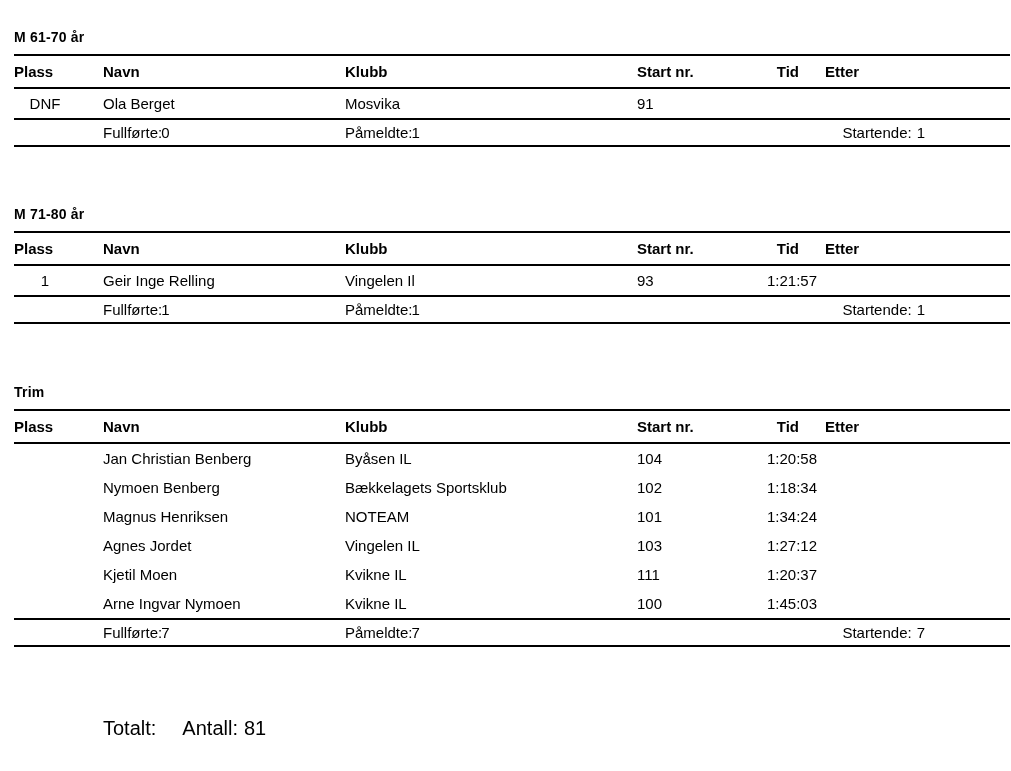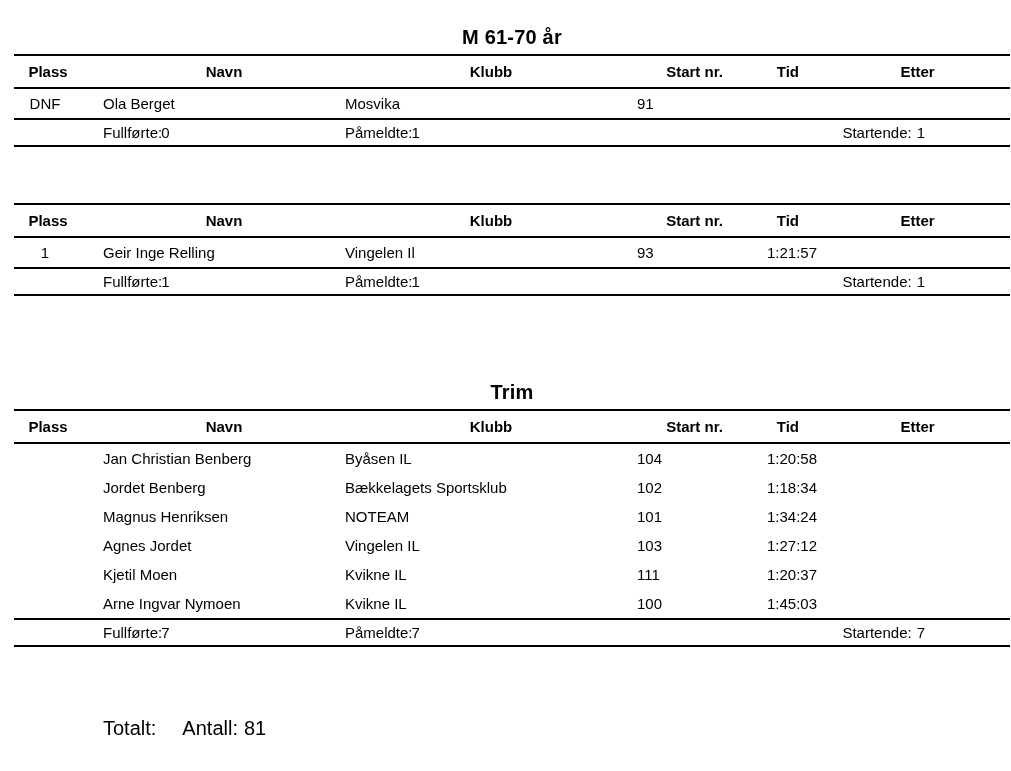--- a/index.html
+++ b/index.html
@@ -17,42 +17,41 @@
   }
   .section {
     position: absolute;
     left: 14px;
     width: 996px;
   }
   .section-0 { top: 26px; }
   .section-1 { top: 203px; }
   .section-2 { top: 381px; }
   .section-title {
-    font-size: 20px;
+    font-size: 14px;
     line-height: 22px;
     font-weight: bold;
     margin: 0 0 6px 0;
     letter-spacing: 0.2px;
-    text-align: center;
   }
   table.results {
     width: 100%;
     border-collapse: collapse;
     table-layout: fixed;
     font-size: 15px;
   }
   col.w-plass { width: 68px; }
   col.w-navn  { width: 263px; }
   col.w-klubb { width: 292px; }
   col.w-start { width: 115px; }
   col.w-tid   { width: 65px; }
   col.w-etter { width: 193px; }
   th {
     font-weight: bold;
-    text-align: center;
+    text-align: left;
     height: 31px;
     vertical-align: middle;
     padding: 0;
     border-top: 2px solid #000;
     border-bottom: 2px solid #000;
   }
   td {
     height: 29px;
     vertical-align: middle;
     padding: 0;
@@ -120,20 +119,21 @@
           <td></td>
           <td class="navn"><span>Fullførte:</span><span class="sum-value">0</span></td>
           <td><span>Påmeldte:</span><span class="sum-value">1</span></td>
           <td class="startende-cell" colspan="3"><span>Startende:</span><span class="startende-value">1</span></td>
         </tr>
       </tfoot>
     </table>
   </div>
 
   <div class="section section-1">
+    <h2 class="section-title">M 71-80 år</h2>
     <table class="results">
       <colgroup>
         <col class="w-plass">
           <col class="w-navn">
           <col class="w-klubb">
         <col class="w-start">
           <col class="w-tid">
           <col class="w-etter">
       </colgroup>
       <thead>
@@ -193,21 +193,21 @@
     <td class="plass"></td>
     <td class="navn">Jan Christian Benberg</td>
     <td class="klubb">Byåsen IL</td>
     <td class="start">104</td>
     <td class="tid">1:20:58</td>
     <td class="etter"></td>
   </tr>
 
   <tr>
     <td class="plass"></td>
-    <td class="navn">Jordet Benberg</td>
+    <td class="navn">Nymoen Benberg</td>
     <td class="klubb">Bækkelagets Sportsklub</td>
     <td class="start">102</td>
     <td class="tid">1:18:34</td>
     <td class="etter"></td>
   </tr>
 
   <tr>
     <td class="plass"></td>
     <td class="navn">Magnus Henriksen</td>
     <td class="klubb">NOTEAM</td>

